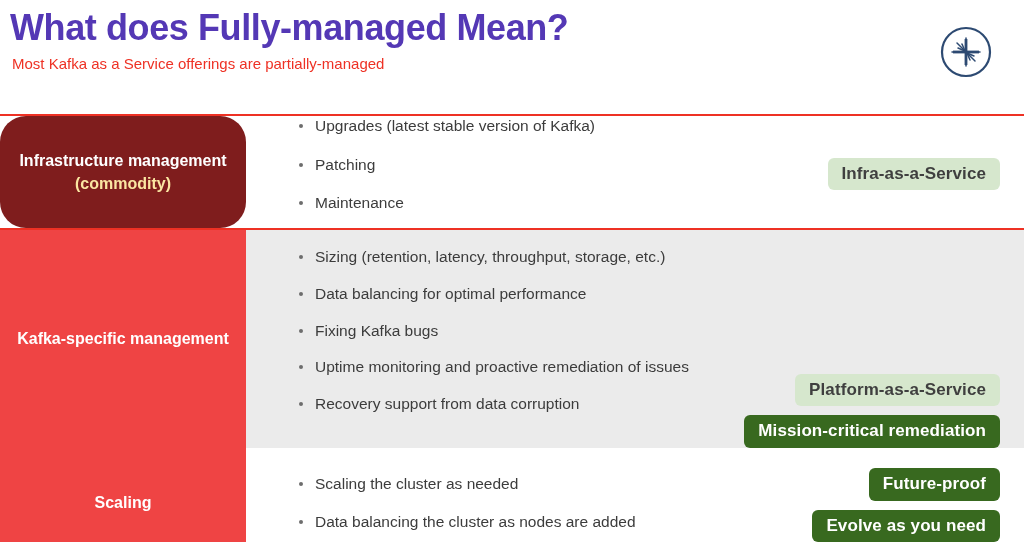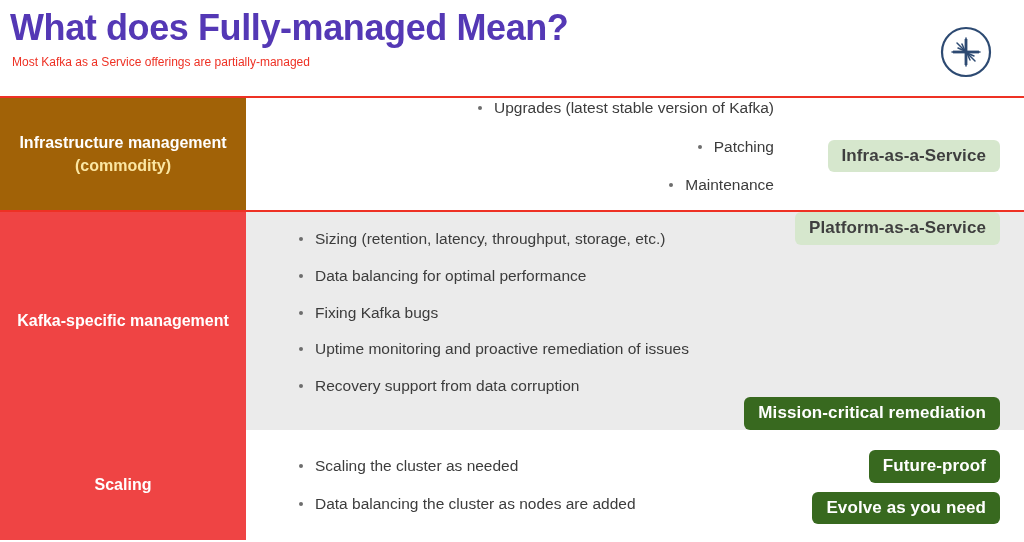--- a/index.html
+++ b/index.html
@@ -12,35 +12,35 @@
     height: 542px;
     background: #ffffff;
     font-family: "Liberation Sans", sans-serif;
     overflow: hidden;
     position: relative;
   }
 
   
   .header {
     position: relative;
-    height: 96px;
+    height: 114px;
     box-sizing: border-box;
     padding: 8px 0 0 10px;
   }
   .slide-title {
     font-size: 36px;
     font-weight: bold;
     color: #5438b5;
     letter-spacing: -0.4px;
     line-height: 1.1;
     margin: 0;
     white-space: nowrap;
   }
   .slide-subtitle {
-    font-size: 12px;
+    font-size: 15px;
     color: #ee3124;
     margin: 7px 0 0 2px;
     line-height: 1.2;
     white-space: nowrap;
   }
   .logo-wrap {
     position: absolute;
     right: 28px;
     top: 22px;
     width: 60px;
@@ -77,21 +77,21 @@
     flex: 0 0 246px;
     background: #ef4444;
     color: #ffffff;
     display: flex;
     align-items: center;
     justify-content: center;
     text-align: center;
     box-sizing: border-box;
     padding: 4px 12px;
   }
-  .row-infra .cat-cell { background: #a16207; }
+  .row-infra .cat-cell { background: #7f1d1d; border-radius: 26px; }
 
   .cat-label {
     font-size: 16px;
     font-weight: bold;
     line-height: 1.45;
   }
   .cat-sub {
     display: block;
     color: #fbe6a2;
     font-weight: bold;
@@ -108,21 +108,21 @@
     flex: 1 1 auto;
     list-style: none;
     margin: 0;
     padding: 0;
     box-sizing: border-box;
     padding-left: 50px;
     display: flex;
     flex-direction: column;
     justify-content: center;
   }
-  .row-infra .bullets { padding-top: 2px; align-items: flex-end; }
+  .row-infra .bullets { padding-top: 2px; }
 
   .bullets li {
     font-size: 15.5px;
     color: #3c3c3c;
     line-height: 1.35;
     position: relative;
     padding-left: 19px;
     margin: 0;
     white-space: nowrap;
   }
@@ -165,21 +165,21 @@
     line-height: 1.1;
     margin-bottom: 9px;
     text-align: center;
   }
   .badge:last-child { margin-bottom: 0; }
   .badge.tone-light { background: #d6e7cd; color: #3f3f3f; }
   .badge.tone-mid   { background: #8cbf73; color: #2c2c2c; }
   .badge.tone-dark  { background: #38691f; color: #ffffff; }
 
   .row-infra .badges { padding-top: 4px; }
-  .row-kafka .badges { justify-content: space-between; }
+  .row-kafka .badges { justify-content: flex-end; padding-top: 50px; }
   .row-scaling .badges { justify-content: flex-start; padding-top: 20px; }
 
   .footer-strip {
     height: 18px;
     background: #ffffff;
   }
 </style>
 </head>
 <body>
 

